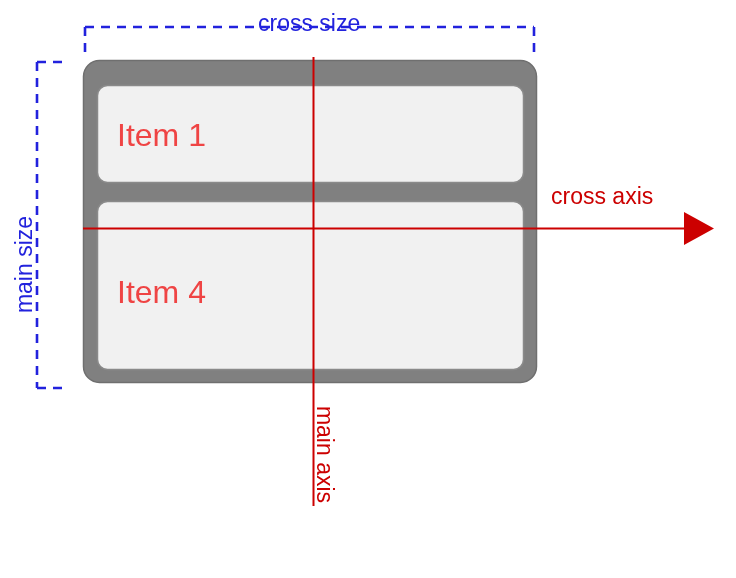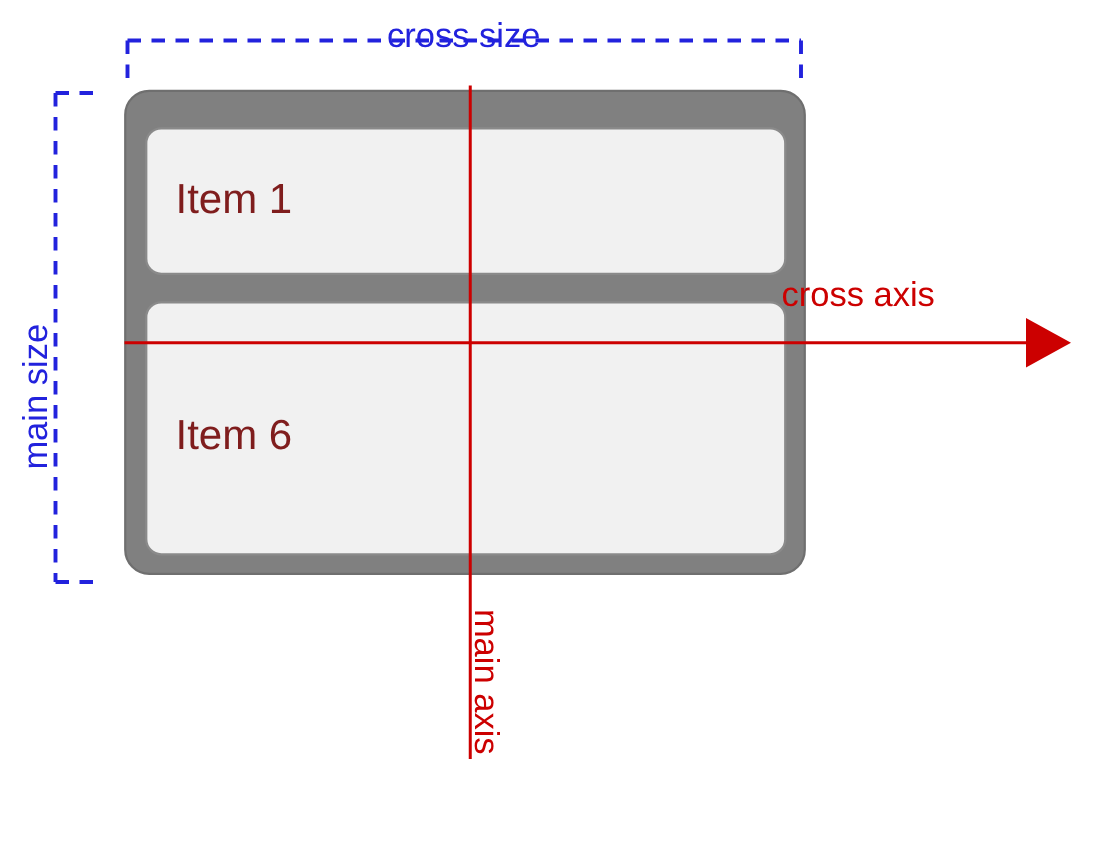--- a/index.html
+++ b/index.html
@@ -32,37 +32,37 @@
   }
   .lbl-blue {
     color: #2222dd;
     font-size: 23px;
   }
   .lbl-red {
     color: #cc0000;
     font-size: 23px;
   }
   .lbl-item {
-    color: #7f1d1d;
-    font-size: 28px;
+    color: #ef4444;
+    font-size: 32px;
   }
   #label-cross-size {
     left: 258px;
     top: 12px;
   }
   #label-main-size {
     left: -31px;
     top: 253px;
     width: 110px;
     text-align: center;
     transform: rotate(-90deg);
     transform-origin: center center;
   }
   #label-cross-axis {
-    left: 521px;
+    left: 551px;
     top: 185px;
   }
   #label-main-axis {
     left: 269px;
     top: 443px;
     width: 110px;
     text-align: center;
     transform: rotate(90deg);
     transform-origin: center center;
   }
@@ -119,15 +119,15 @@
   <div class="lbl lbl-blue" id="label-cross-size">cross size</div>
 
   <div class="lbl lbl-blue" id="label-main-size">main size</div>
 
   <div class="lbl lbl-red" id="label-cross-axis">cross axis</div>
 
   <div class="lbl lbl-red" id="label-main-axis">main axis</div>
 
   <div class="lbl lbl-item" id="label-item-1">Item 1</div>
 
-  <div class="lbl lbl-item" id="label-item-2">Item 6</div>
+  <div class="lbl lbl-item" id="label-item-2">Item 4</div>
 
 </div>
 
 </body></html>

